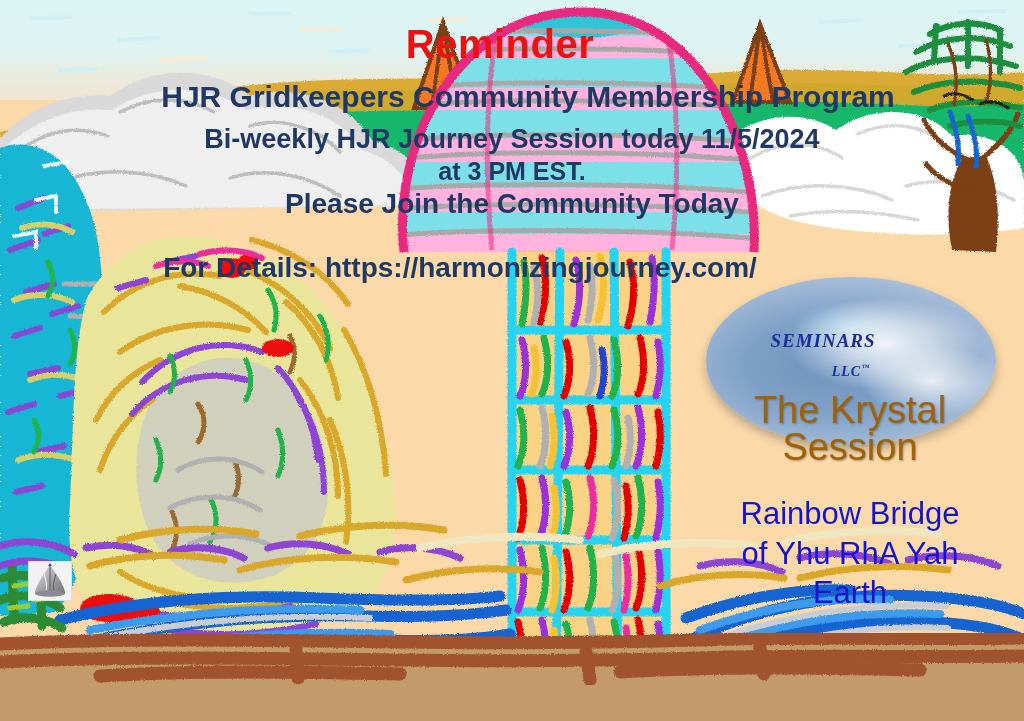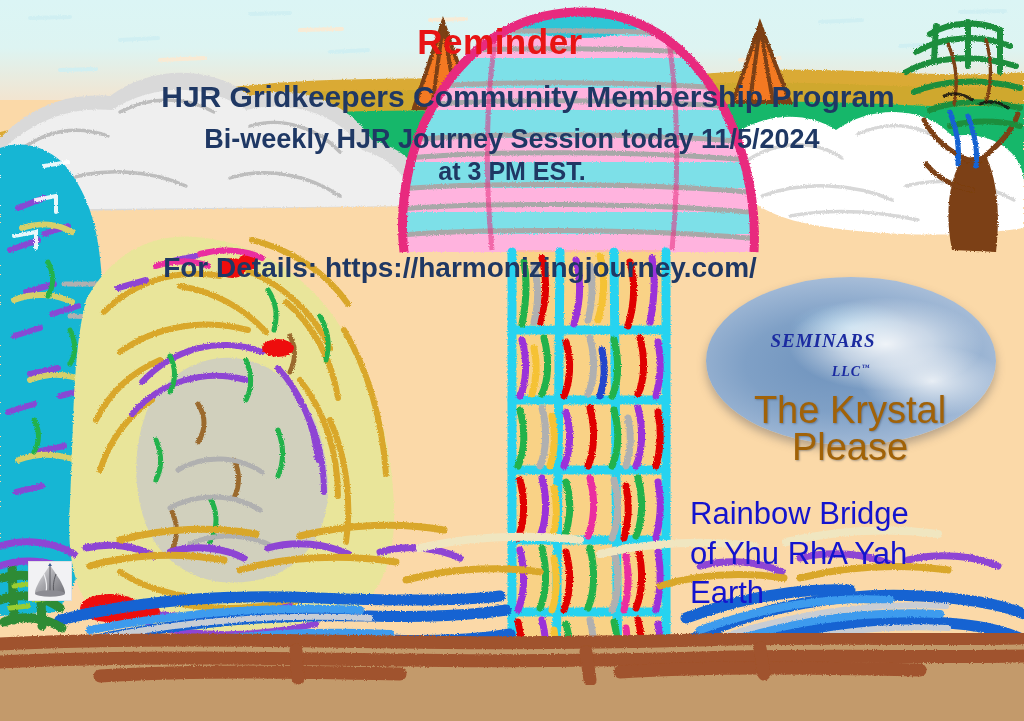--- a/index.html
+++ b/index.html
@@ -21,21 +21,21 @@
   #peach{left:0;top:100px;width:1024px;height:621px;background:#FBD9A8;}
 
   #ground{left:0;top:638px;width:1024px;height:83px;background:#C39A6B;}
 
   svg.art{position:absolute;left:0;top:0;width:1024px;height:721px;}
 
   
   .txt{position:absolute;text-align:center;font-weight:bold;
        font-family:"Liberation Sans",sans-serif;white-space:nowrap;}
 
-  #reminder{left:0;top:22px;width:1000px;font-size:35px;color:#E81414;
+  #reminder{left:0;top:22px;width:1000px;font-size:40px;color:#E81414;
             letter-spacing:.5px;}
   #headline{left:16px;top:80px;width:1024px;font-size:30px;color:#1F3864;}
   #line2{left:0;top:124px;width:1024px;font-size:27px;color:#1F3864;}
   #line3{left:0;top:157px;width:1024px;font-size:25px;color:#1F3864;}
   #line4{left:0;top:188px;width:1024px;font-size:28px;color:#1F3864;}
   #details{left:0;top:252px;width:920px;font-size:28px;color:#1F3864;}
 
   
   #logo-oval{
     position:absolute;left:706px;top:277px;width:290px;height:168px;
@@ -55,21 +55,21 @@
             font-size:19px;color:#1B2BA0;letter-spacing:1px;}
   #logo-llc{position:absolute;left:706px;top:363px;width:290px;text-align:center;
             font-family:"Liberation Serif",serif;font-style:italic;font-weight:bold;
             font-size:14px;color:#1B2BA0;letter-spacing:1px;}
   #logo-llc sup{font-size:8px;}
 
   #krystal{position:absolute;left:690px;top:392px;width:320px;text-align:center;
            font-size:38px;color:#a16207;line-height:.98;font-weight:normal;
            text-shadow:1px 1px 2px rgba(60,70,90,.45);}
 
-  #rainbow{position:absolute;left:690px;top:494px;width:320px;
+  #rainbow{position:absolute;left:690px;top:494px;width:320px;text-align:center;
            font-size:31px;color:#1414CE;line-height:1.28;font-weight:normal;}
 
   
   #thumb{position:absolute;left:28px;top:561px;width:42px;height:38px;
          background:#F2F2F4;border:1px solid #dfdfe2;overflow:hidden;}
 </style>
 </head>
 <body>
 
 <div id="poster">
@@ -508,30 +508,31 @@
       <path d="M27,12 C24,20 24,26 25,31" stroke="#5A5A60" stroke-width="1" fill="none"></path>
       <ellipse cx="21" cy="31.5" rx="15" ry="3.2" fill="#8B8B92"></ellipse>
       <path d="M19,4 L21,1 L23,4" fill="#3E5A8C"></path>
     </svg>
   </div>
 
   <div class="txt" id="reminder">Reminder</div>
   <div class="txt" id="headline">HJR Gridkeepers Community  Membership  Program</div>
   <div class="txt" id="line2">Bi-weekly  HJR Journey  Session  today  11/5/2024</div>
   <div class="txt" id="line3">at 3 PM EST.</div>
+  <div class="txt" id="line4">Please Join the Community Today</div>
   <div class="txt" id="details">For Details: https://harmonizingjourney.com/</div>
 
   <div id="logo-oval"></div>
   <div id="logo-sem">SEMINARS</div>
   <div id="logo-llc">
     <span>LLC</span><sup>™</sup>
   </div>
   <div id="krystal">
     <div>The Krystal</div>
-    <div>Please</div>
+    <div>Session</div>
   </div>
 
   <div id="rainbow">
     <div>Rainbow Bridge</div>
     <div>of Yhu RhA Yah</div>
     <div>Earth</div>
   </div>
 
 </div>
 

